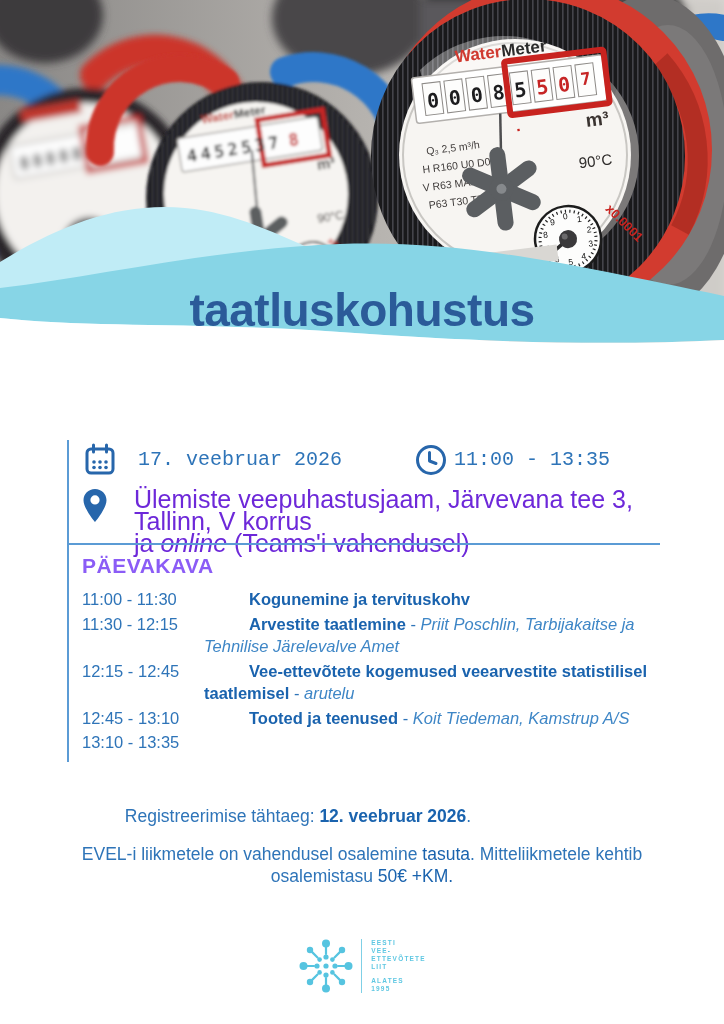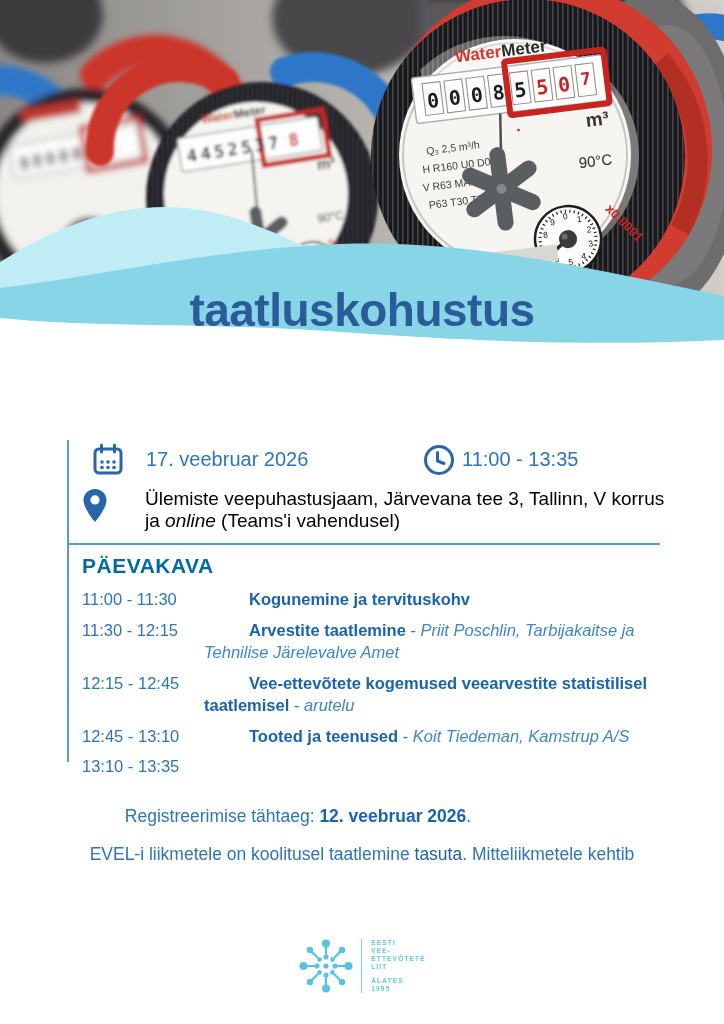--- a/index.html
+++ b/index.html
@@ -16,36 +16,36 @@
     position:absolute;top:290px;left:0;width:724px;text-align:center;
     color:#2b5b99;font-weight:800;font-size:46px;line-height:41px;
     letter-spacing:-0.5px;z-index:5;
   }
   
   .info-panel{
     position:absolute;top:440px;left:67px;width:591px;height:322px;
     border-left:2px solid #5b9bd5;
   }
   .rule{position:absolute;top:103px;left:-2px;width:593px;border-top:2px solid #5b9bd5;}
-  .row1{position:absolute;top:2px;left:12px;width:100%;height:36px;}
+  .row1{position:absolute;top:2px;left:4px;width:100%;height:36px;font-family:Liberation Mono, monospace;}
   .cal-icon{position:absolute;left:11px;top:1px;}
   .date-txt{position:absolute;left:65px;top:6px;font-size:20px;color:#2e74b8;}
   .clk-icon{position:absolute;left:341px;top:1px;}
   .time-txt{position:absolute;left:381px;top:6px;font-size:20px;color:#2e74b8;}
   .row2{position:absolute;top:46px;left:0;width:100%;}
   .pin-icon{position:absolute;left:13px;top:2px;}
-  .loc-txt{position:absolute;left:76px;top:2px;width:520px;font-size:19px;line-height:22px;color:#000000;}
+  .loc-txt{position:absolute;left:65px;top:2px;width:520px;font-size:25px;line-height:22px;color:#6d28d9;}
   .loc-txt i{font-style:italic;}
   .section-title{
     position:absolute;top:114px;left:13px;font-size:21px;font-weight:800;
-    color:#0369a1;letter-spacing:0.5px;
+    color:#8b5cf6;letter-spacing:0.5px;
   }
   .agenda{
     position:absolute;top:148px;left:13px;right:0;
-    display:grid;grid-template-columns:122px 460px;row-gap:8px;
+    display:grid;grid-template-columns:122px 460px;row-gap:2px;
     font-size:16.5px;line-height:22.5px;
   }
   .a-time{color:#2e74b8;}
   .a-desc{color:#1a63ae;}
   .a-desc b{font-weight:700;color:#1a63ae;margin-left:45px;}
   .a-desc .sep{color:#2e74b8;}
   .a-desc i{font-style:italic;font-weight:400;color:#3e86c6;}
   
   .registration{
     position:absolute;top:806px;left:0;width:596px;text-align:center;
@@ -336,21 +336,22 @@
 
       <div class="a-time">13:10 - 13:35</div>
     </div>
   </div>
 
   <div class="registration">
     <span>Registreerimise tähtaeg: </span><b>12. veebruar 2026</b><span>.</span>
   </div>
 
   <div class="fee-note">
-    <div><span>EVEL-i liikmetele on koolitusel taatlemine </span><b>tasuta</b><span>. Mitteliikmetele kehtib</span></div>
+    <div><span>EVEL-i liikmetele on vahendusel osalemine </span><b>tasuta</b><span>. Mitteliikmetele kehtib</span></div>
+    <div><span>osalemistasu </span><b>50€ +KM.</b></div>
   </div>
 
   <div class="logo">
     <svg width="56" height="56" viewBox="-28 -28 56 56">
       <g stroke="#56c4e0" stroke-width="2.2" stroke-linecap="round">
         <line x1="0" y1="-12" x2="0" y2="-20"></line>
           <line x1="0" y1="12" x2="0" y2="20"></line>
         <line x1="-12" y1="0" x2="-20" y2="0"></line>
           <line x1="12" y1="0" x2="20" y2="0"></line>
         <line x1="-8.5" y1="-8.5" x2="-14.1" y2="-14.1"></line>

